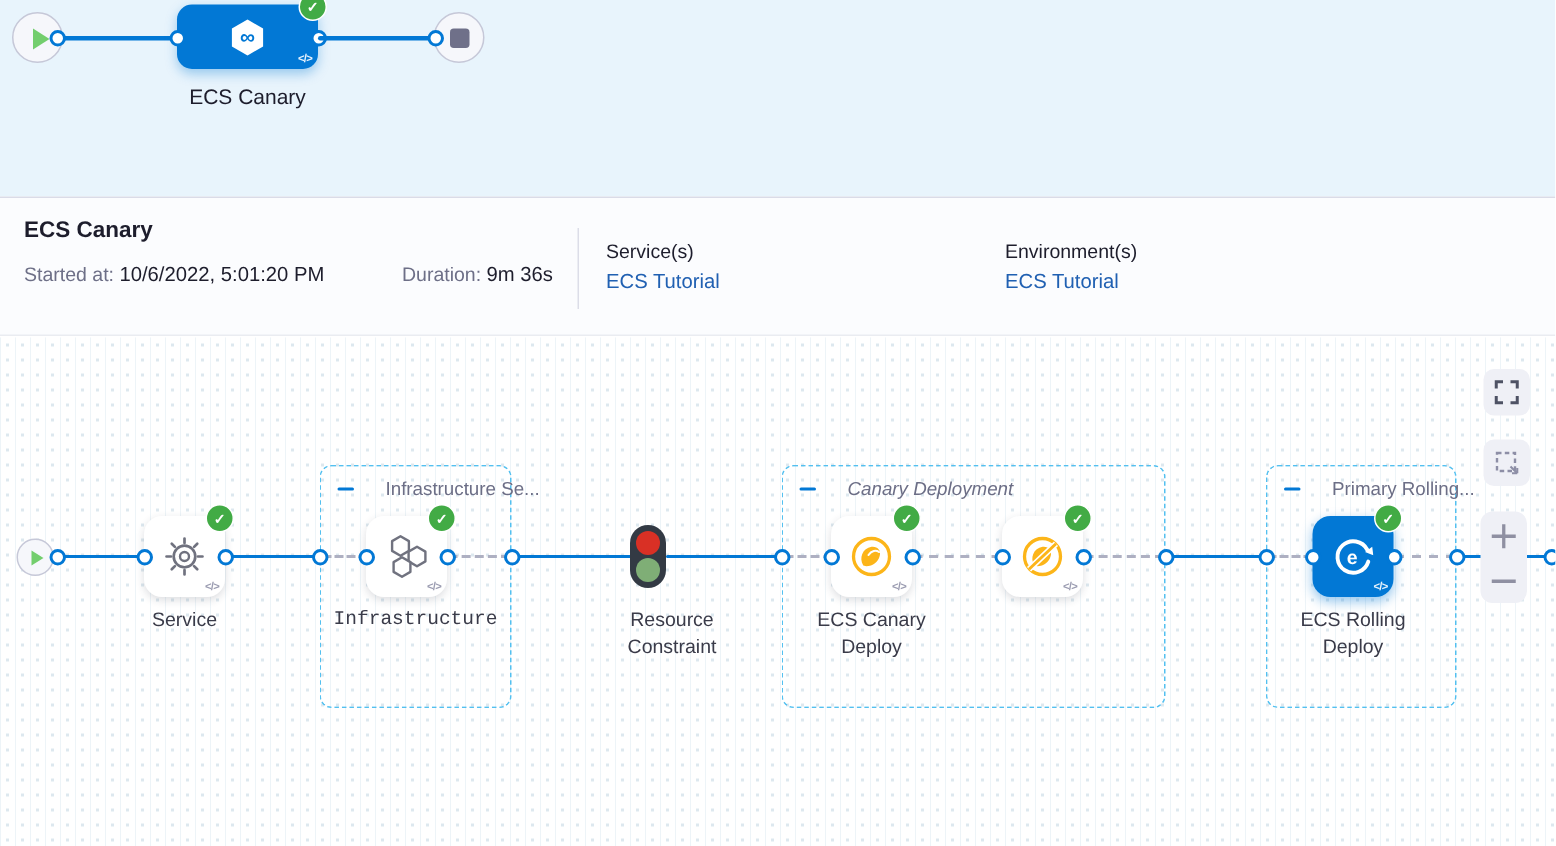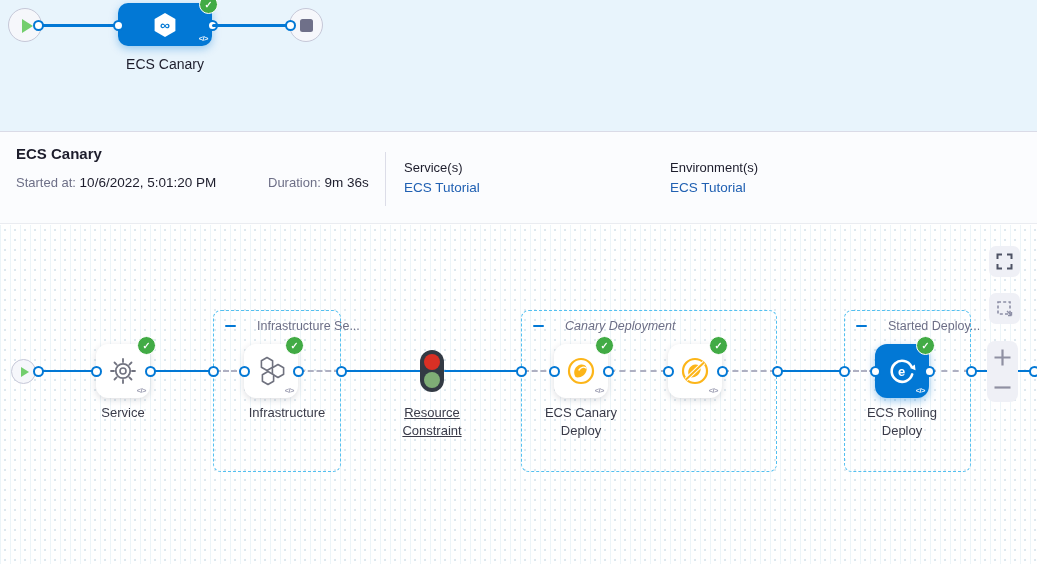--- a/index.html
+++ b/index.html
@@ -120,21 +120,21 @@
   </div>
   <div class="group" style="left:521px;top:310px;width:256px;height:162px;font-style:italic;">
     <div class="group-head">
       <div class="group-dash"></div>
       <div class="group-title">Canary Deployment</div>
     </div>
   </div>
   <div class="group" style="left:844px;top:310px;width:127px;height:162px;">
     <div class="group-head">
       <div class="group-dash"></div>
-      <div class="group-title">Started Deploy...</div>
+      <div class="group-title">Primary Rolling...</div>
     </div>
   </div>
 
   <div class="line" style="left:36px;top:369.5px;width:62px;"></div>
   <div class="line" style="left:150px;top:369.5px;width:65px;"></div>
   <div class="line" style="left:341px;top:369.5px;width:80px;"></div>
   <div class="line" style="left:444px;top:369.5px;width:79px;"></div>
   <div class="line" style="left:777px;top:369.5px;width:69px;"></div>
   <div class="line" style="left:971px;top:369.5px;width:62px;"></div>
 
@@ -223,22 +223,22 @@
   <div class="conn" style="left:662.5px;top:365.5px;"></div>
   <div class="conn" style="left:716.5px;top:365.5px;"></div>
   <div class="conn" style="left:771.5px;top:365.5px;"></div>
   <div class="conn" style="left:838.5px;top:365.5px;"></div>
   <div class="conn" style="left:869.5px;top:365.5px;"></div>
   <div class="conn" style="left:923.5px;top:365.5px;"></div>
   <div class="conn" style="left:965.5px;top:365.5px;"></div>
   <div class="conn" style="left:1029px;top:365.5px;"></div>
 
   <div class="node-label" style="left:63px;width:120px;">Service</div>
-  <div class="node-label" style="left:227px;width:120px;">Infrastructure</div>
-  <div class="node-label" style="left:382px;width:100px;text-decoration:underline;">Resource Constraint</div>
+  <div class="node-label" style="left:217px;width:120px;font-family:Liberation Mono, monospace;">Infrastructure</div>
+  <div class="node-label" style="left:398px;width:100px;">Resource Constraint</div>
   <div class="node-label" style="left:536px;width:90px;">ECS Canary Deploy</div>
   <div class="node-label" style="left:857px;width:90px;">ECS Rolling Deploy</div>
 
   <div class="ctl-btn" style="left:989px;top:246px;">
     <svg width="17" height="17" viewBox="0 0 17 17">
       <g stroke="#4e5264" stroke-width="2" fill="none">
         <path d="M1.5,6 V1.5 H6"></path>
           <path d="M11,1.5 H15.5 V6"></path>
         <path d="M15.5,11 V15.5 H11"></path>
           <path d="M6,15.5 H1.5 V11"></path>

